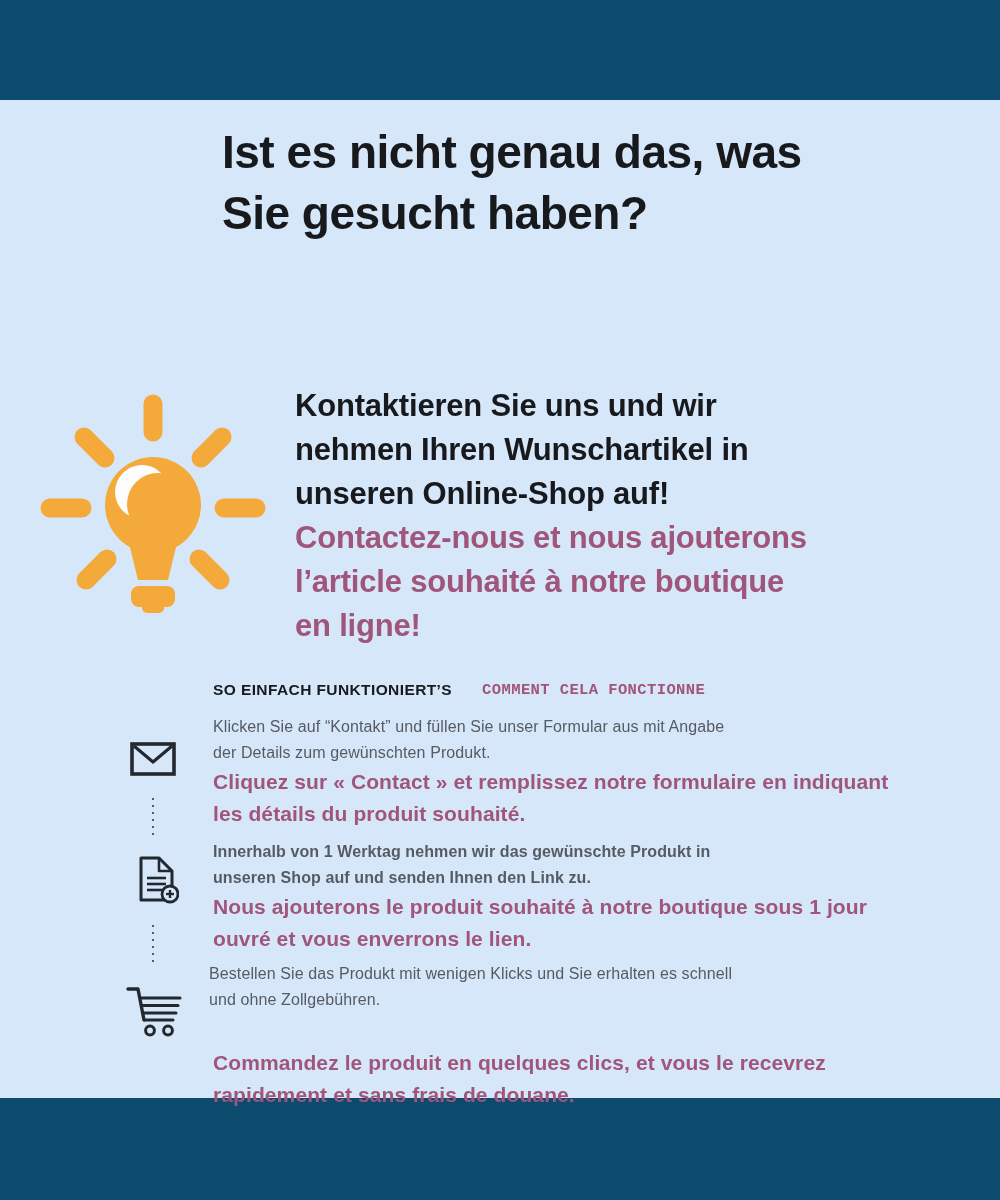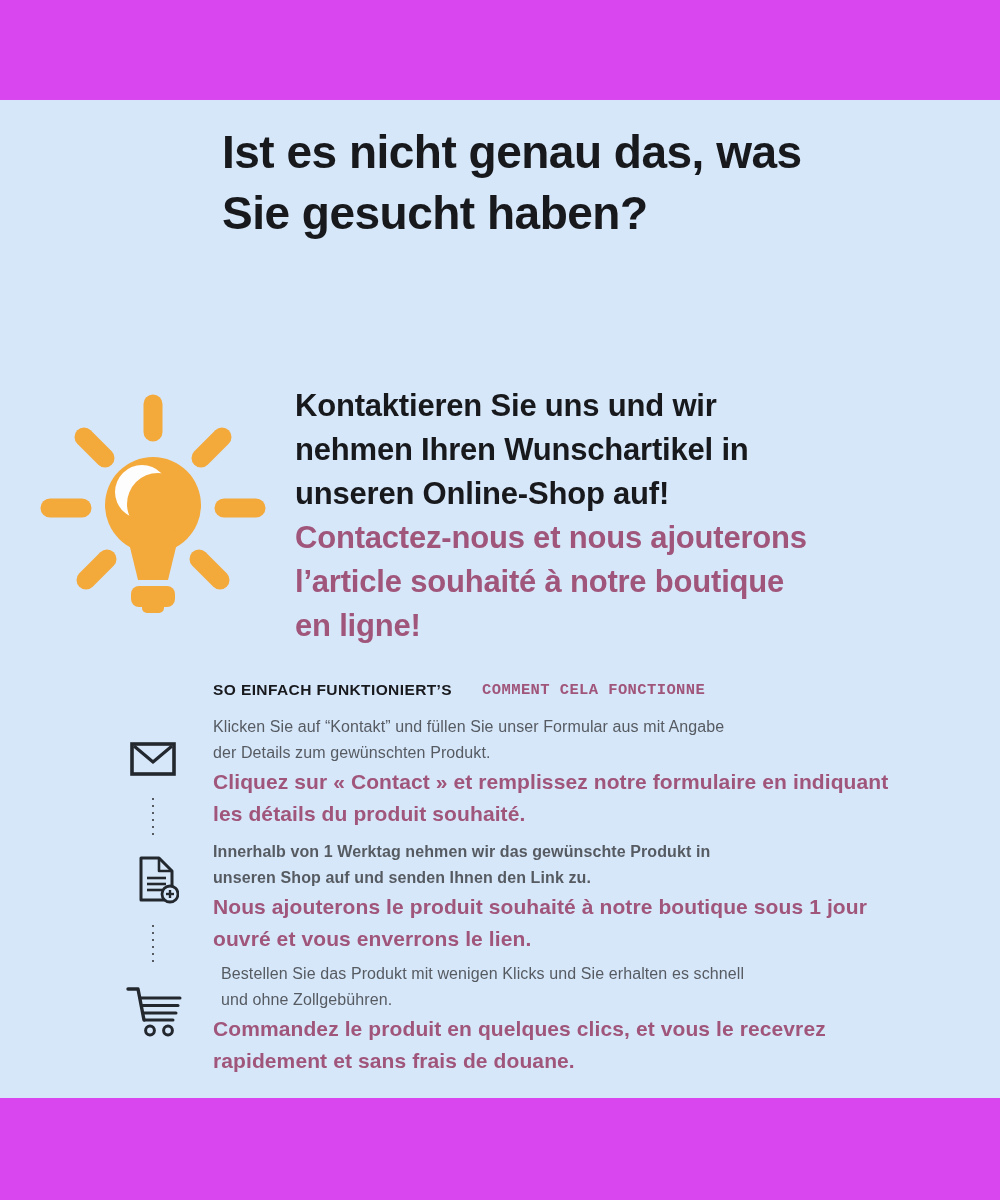--- a/index.html
+++ b/index.html
@@ -1,17 +1,17 @@
 <!DOCTYPE html>
 <html style="--panel-blue: #d7e7fa; --heading-dark: #17191c; --accent-mauve: #a0557a; --body-gray: #565b62; --icon-dark: #23282e; --bulb-orange: #f4a93b;"><head>
 <meta charset="utf-8">
 <style>
   html,body{margin:0;padding:0;background:#ffffff;}
   .canvas{
-    position:relative;width:1000px;height:1200px;background:#d946ef;overflow:hidden;
+    position:relative;width:1000px;height:1200px;background:#0c4a6e;overflow:hidden;
     font-family:"Liberation Sans",sans-serif;
   }
   .panel{
     position:absolute;left:0;top:100px;width:1000px;height:998px;
     background:var(--panel-blue,#d7e7fa);
   }
   .abs{position:absolute;white-space:pre-line;}
   .heading{
     font-size:46px;line-height:61px;font-weight:700;letter-spacing:-0.5px;margin:0;
   }
@@ -115,19 +115,19 @@
       <g fill="none" stroke="currentColor" stroke-linecap="round" stroke-linejoin="round">
         <polyline points="3,4 13,4 19,35" stroke-width="3.4"></polyline>
         <line x1="16" y1="13" x2="55" y2="13" stroke-width="3"></line>
         <line x1="17.5" y1="20.5" x2="53" y2="20.5" stroke-width="3"></line>
         <line x1="19" y1="28" x2="51" y2="28" stroke-width="3"></line>
         <line x1="20" y1="35" x2="48" y2="35" stroke-width="3"></line>
         <circle cx="25" cy="45.5" r="4.4" stroke-width="3"></circle>
         <circle cx="43" cy="45.5" r="4.4" stroke-width="3"></circle>
       </g>
     </svg>
-    <p class="abs step-de" style="left:221px;top:861px;">Bestellen Sie das Produkt mit wenigen Klicks und Sie erhalten es schnell
+    <p class="abs step-de" style="left:209px;top:861px;">Bestellen Sie das Produkt mit wenigen Klicks und Sie erhalten es schnell
 und ohne Zollgebühren.</p>
-    <p class="abs step-fr" style="left:213px;top:913px;">Commandez le produit en quelques clics, et vous le recevrez
+    <p class="abs step-fr" style="left:213px;top:947px;">Commandez le produit en quelques clics, et vous le recevrez
 rapidement et sans frais de douane.</p>
 
   </div>
 </div>
 
 </body></html>

